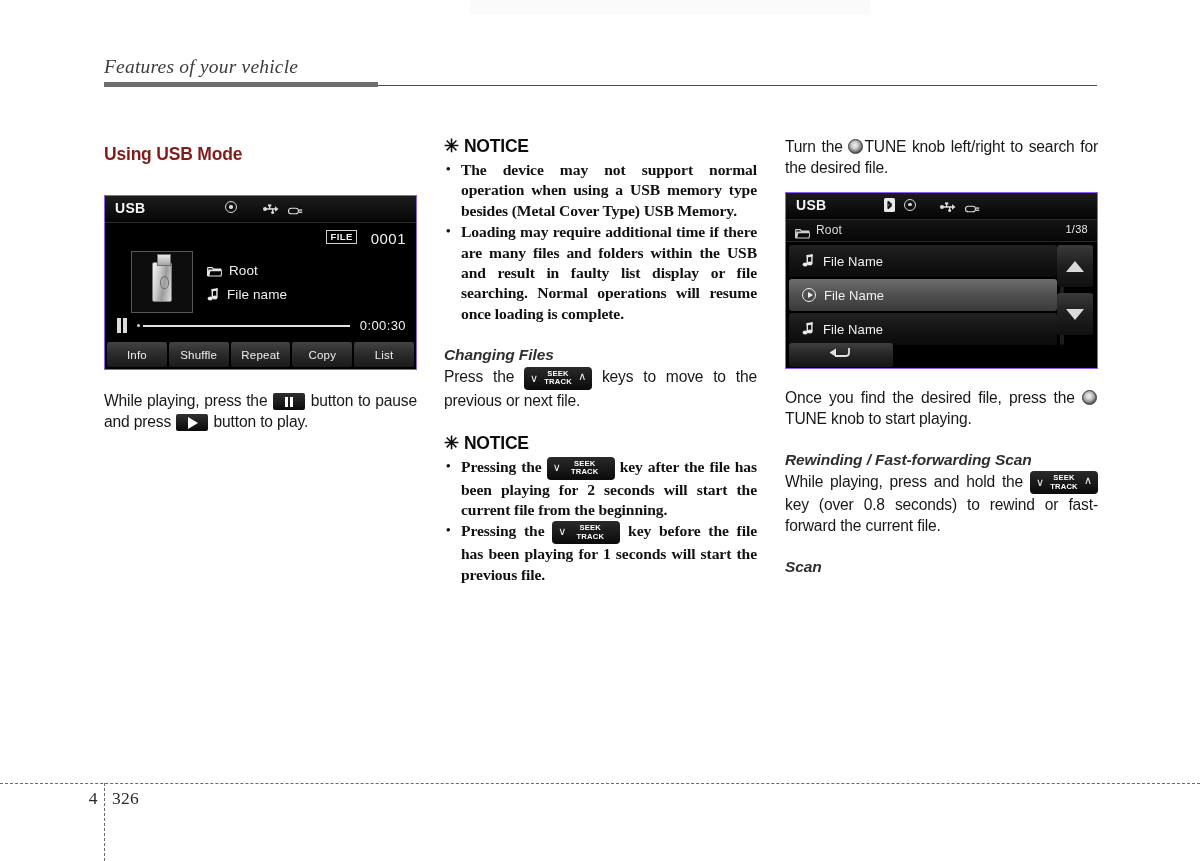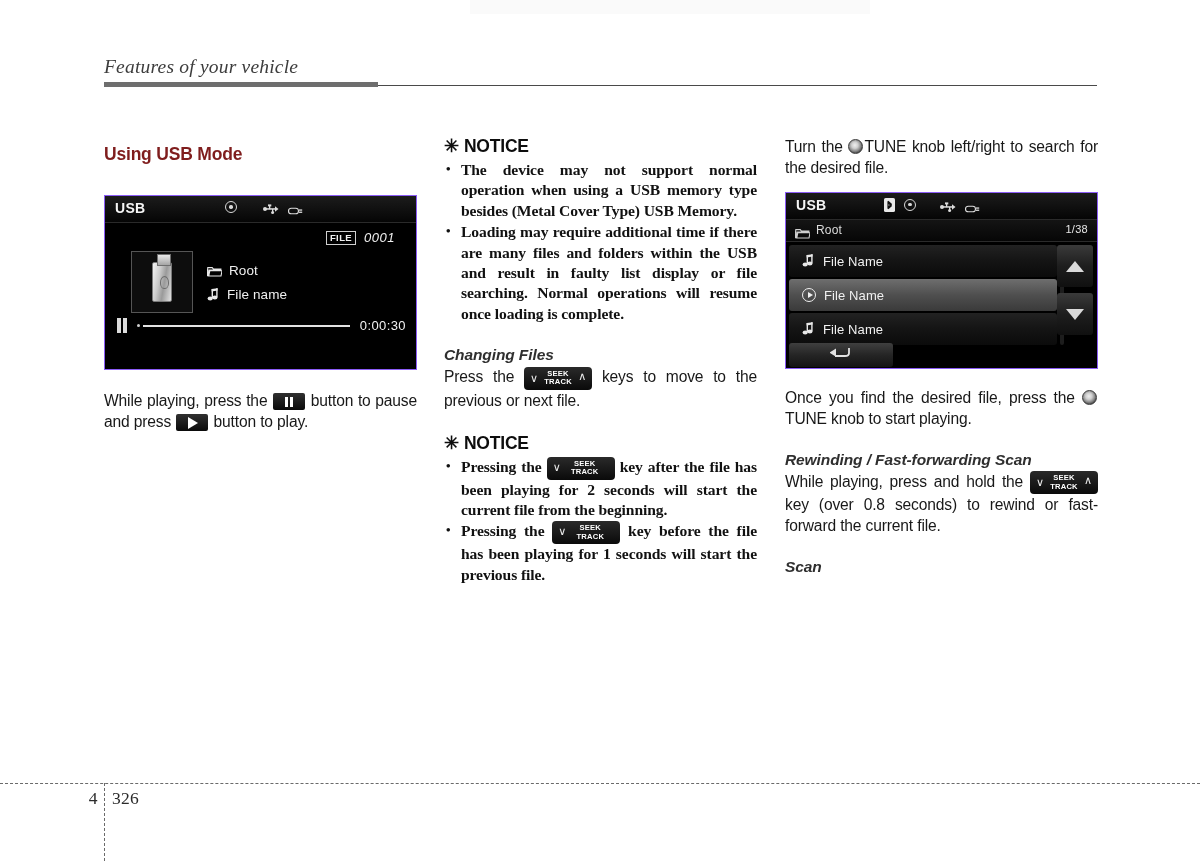--- a/index.html
+++ b/index.html
@@ -159,29 +159,29 @@
   .ico-disc::after {
     content:""; position:absolute; left:50%; top:50%; width:3.4px; height:3.4px;
     margin:-1.7px 0 0 -1.7px; background:#d8d8d8; border-radius:50%;
   }
   .ico-usb { width: 16px; height: 12px; display:inline-block; }
   .ico-plug { width: 15px; height: 10px; display:inline-block; }
 
   
   .player-body { position: relative; height: 118px; }
   .file-badge {
-    position: absolute; right: 21px; top: 7px;
-    display: flex; align-items: center; gap: 8px;
+    position: absolute; right: 10px; top: 7px;
+    display: flex; align-items: flex-start; gap: 14px;
     font-size: 11px; color: #f0f0f0; letter-spacing: .3px;
   }
   .file-badge .lbl {
     border: 1px solid #cfcfcf; padding: 0 3px; font-size: 9.5px;
     line-height: 12px; font-weight: bold; letter-spacing: .4px;
   }
-  .file-badge .num { font-size: 13px; letter-spacing: .5px; font-style: italic; }
+  .file-badge .num { font-size: 15px; letter-spacing: .5px; }
 
   .usb-thumb {
     position: absolute; left: 26px; top: 28px; width: 62px; height: 62px;
     background: #0d0d0d; border: 1px solid #555;
     display: flex; align-items: center; justify-content: center;
   }
   .usb-stick {
     width: 20px; height: 40px; border-radius: 2px;
     background: linear-gradient(100deg,#f4f4f4 0%, #cacaca 35%, #9a9a9a 60%, #e2e2e2 100%);
     position: relative; border: 1px solid #7a7a7a;
@@ -380,20 +380,27 @@
       <div class="transport">
         <span class="pause-ico"></span>
         <span class="prog-wrap">
           <span class="prog-dot"></span>
           <span class="prog-bar"></span>
         </span>
         <span class="time">0:00:30</span>
       </div>
     </div>
 
+    <div class="btn-row">
+      <div class="hu-btn">Info</div>
+      <div class="hu-btn">Shuffle</div>
+      <div class="hu-btn">Repeat</div>
+      <div class="hu-btn">Copy</div>
+      <div class="hu-btn">List</div>
+    </div>
   </div>
 
   <p class="body last"><span>While playing, press the</span> <span class="key key-media">
         <span class="pause-glyph"></span>
       </span> <span>button to pause and press</span> <span class="key key-media">
         <span class="play-glyph"></span>
       </span> <span>button to play.</span></p>
 </div>
 
 <div class="col col-mid">

